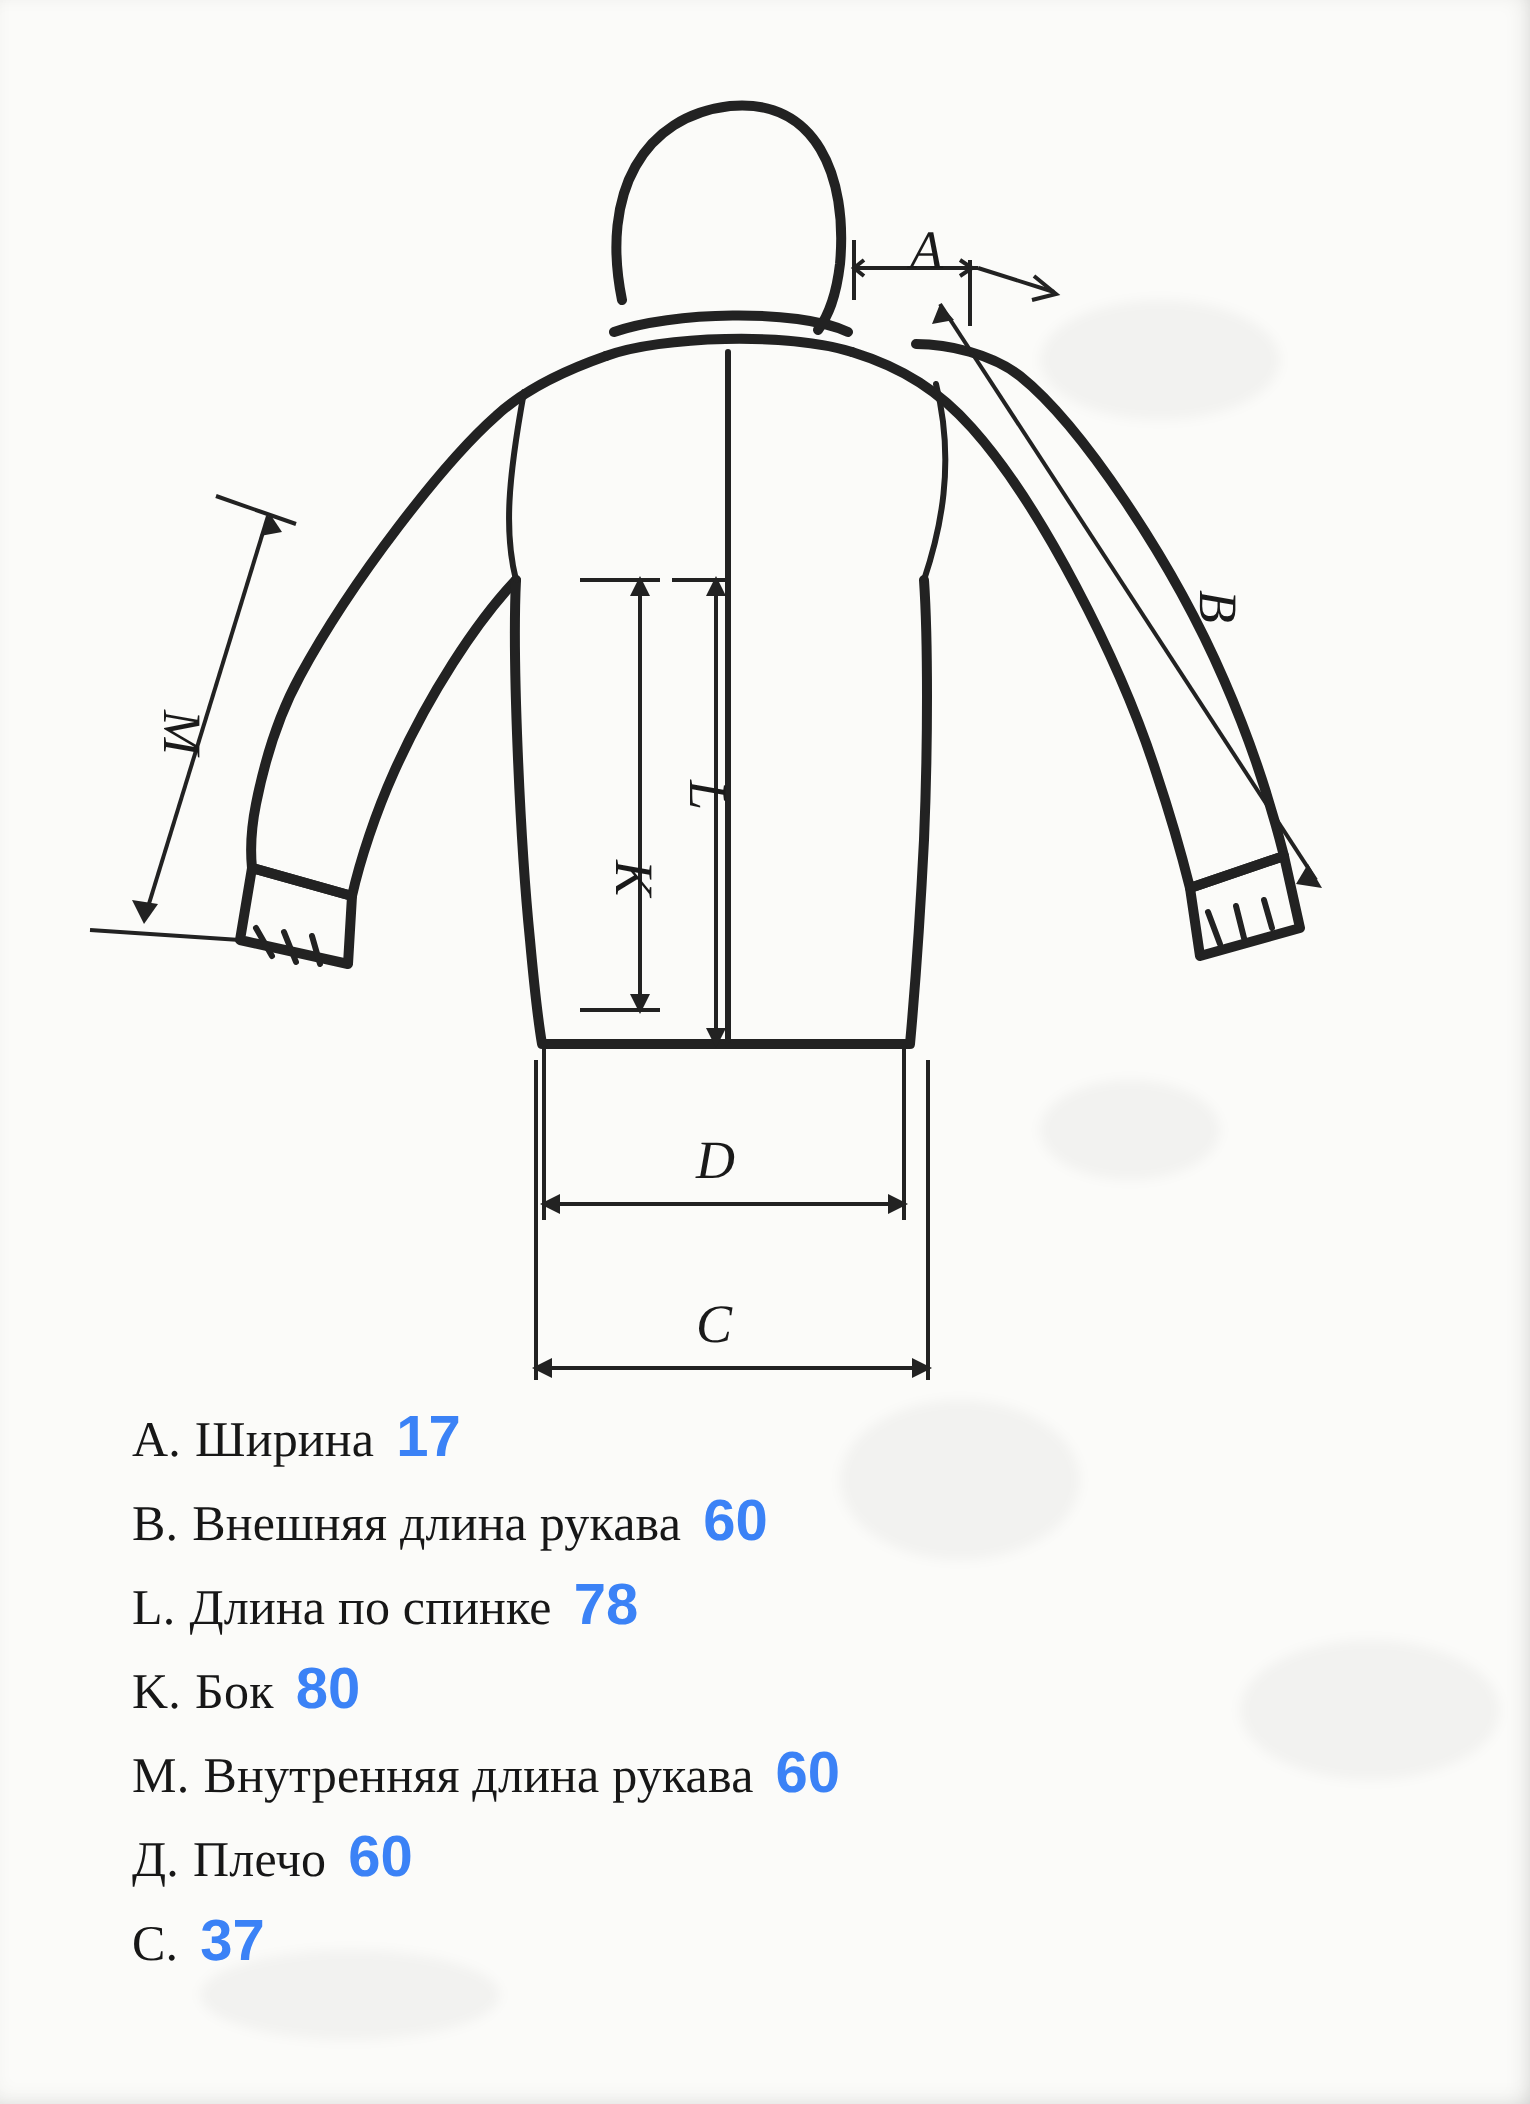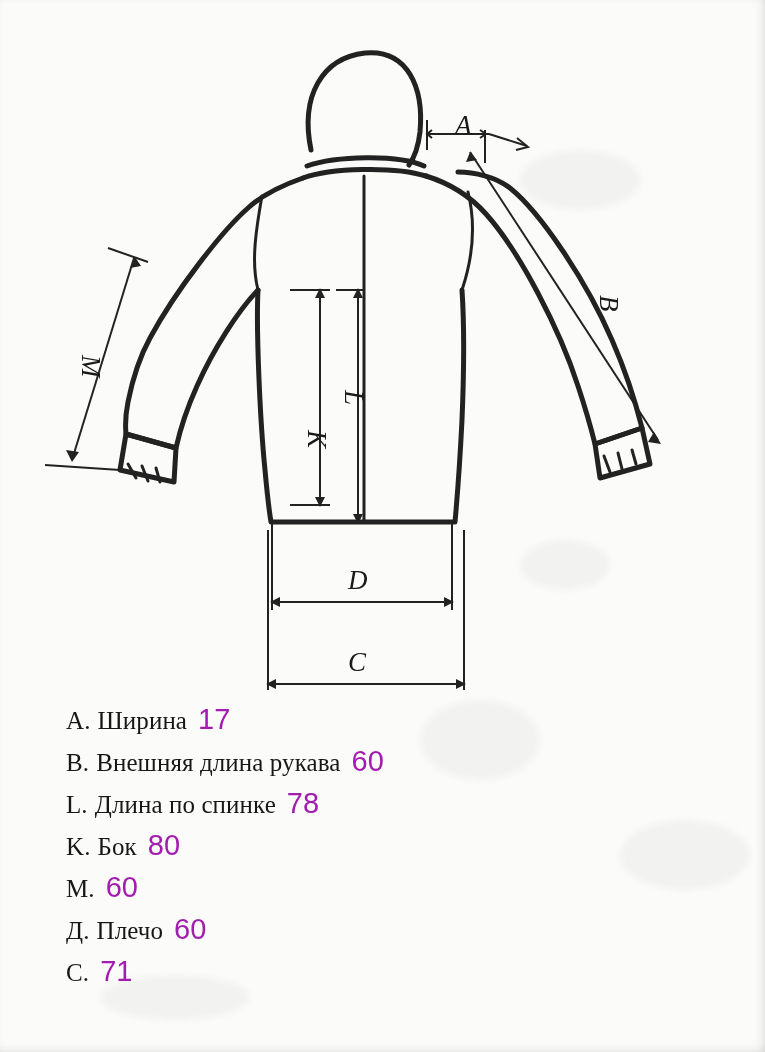--- a/index.html
+++ b/index.html
@@ -49,22 +49,22 @@
     height: 42px;
     font-size: 25px;
     line-height: 42px;
     white-space: nowrap;
   }
   .legend-label {
     color: #171717;
     letter-spacing: 0.1px;
   }
   .legend-value {
-    color: #a21caf;
-    font-weight: normal;
+    color: #3b82f6;
+    font-weight: bold;
     font-size: 29px;
     font-family: "Liberation Sans", sans-serif;
     padding: 0 4px;
   }
   .smudge {
     position: absolute;
     background: rgba(0,0,0,0.035);
     border-radius: 50%;
     filter: blur(3px);
     pointer-events: none;
@@ -189,28 +189,29 @@
     </div>
 
     <div class="legend-row">
       <span class="legend-label">K.</span>
       <span class="legend-label">Бок</span>
       <span class="legend-value">80</span>
     </div>
 
     <div class="legend-row">
       <span class="legend-label">M.</span>
+      <span class="legend-label">Внутренняя длина рукава</span>
       <span class="legend-value">60</span>
     </div>
 
     <div class="legend-row">
       <span class="legend-label">Д.</span>
       <span class="legend-label">Плечо</span>
       <span class="legend-value">60</span>
     </div>
 
     <div class="legend-row">
       <span class="legend-label">C.</span>
-      <span class="legend-value">71</span>
+      <span class="legend-value">37</span>
     </div>
 
   </div>
 </div>
 
 </body></html>

